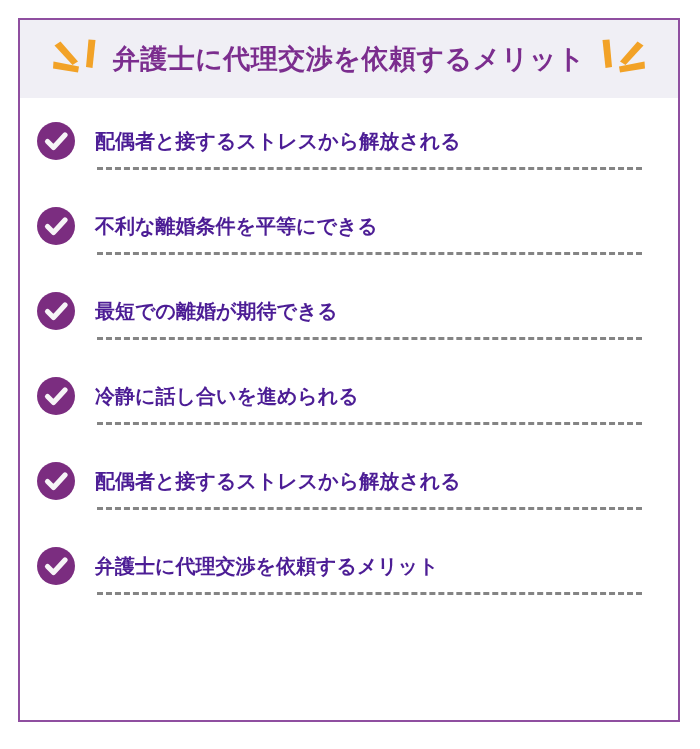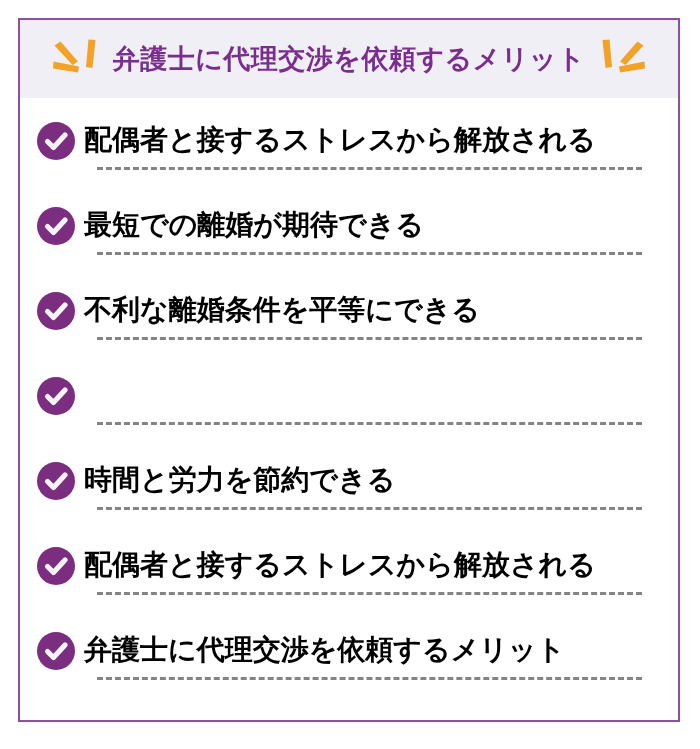--- a/index.html
+++ b/index.html
@@ -70,23 +70,23 @@
   }
 
   .check-icon {
     flex: 0 0 auto;
     width: 38px;
     height: 38px;
     display: block;
   }
 
   .item-text {
-    margin-left: 9px;
-    color: #000000;
-    font-size: 28px;
+    margin-left: 20px;
+    color: #4c1d95;
+    font-size: 20px;
     font-weight: bold;
     line-height: 1.1;
     white-space: nowrap;
   }
 
   .dash-rule {
     position: absolute;
     left: 77px;
     right: 36px;
     bottom: 13px;
@@ -126,49 +126,42 @@
       </svg>
       <span class="item-text">配偶者と接するストレスから解放される</span>
       <span class="dash-rule"></span>
     </li>
 
     <li class="list-item">
       <svg class="check-icon" viewBox="0 0 38 38" aria-hidden="true">
         <circle cx="19" cy="19" r="19" fill="#7b2d80"></circle>
         <path d="M10.5 19.5 L16.5 25.5 L28 13" fill="none" stroke="#f7f4f7" stroke-width="5.2" stroke-linecap="round" stroke-linejoin="round"></path>
       </svg>
+      <span class="item-text">不利な離婚条件を平等にできる</span>
+      <span class="dash-rule"></span>
+    </li>
+
+    <li class="list-item">
+      <svg class="check-icon" viewBox="0 0 38 38" aria-hidden="true">
+        <circle cx="19" cy="19" r="19" fill="#7b2d80"></circle>
+        <path d="M10.5 19.5 L16.5 25.5 L28 13" fill="none" stroke="#f7f4f7" stroke-width="5.2" stroke-linecap="round" stroke-linejoin="round"></path>
+      </svg>
       <span class="item-text">最短での離婚が期待できる</span>
       <span class="dash-rule"></span>
     </li>
 
     <li class="list-item">
       <svg class="check-icon" viewBox="0 0 38 38" aria-hidden="true">
         <circle cx="19" cy="19" r="19" fill="#7b2d80"></circle>
         <path d="M10.5 19.5 L16.5 25.5 L28 13" fill="none" stroke="#f7f4f7" stroke-width="5.2" stroke-linecap="round" stroke-linejoin="round"></path>
       </svg>
-      <span class="item-text">不利な離婚条件を平等にできる</span>
+      <span class="item-text">冷静に話し合いを進められる</span>
       <span class="dash-rule"></span>
     </li>
 
-    <li class="list-item">
-      <svg class="check-icon" viewBox="0 0 38 38" aria-hidden="true">
-        <circle cx="19" cy="19" r="19" fill="#7b2d80"></circle>
-        <path d="M10.5 19.5 L16.5 25.5 L28 13" fill="none" stroke="#f7f4f7" stroke-width="5.2" stroke-linecap="round" stroke-linejoin="round"></path>
-      </svg>
-      <span class="dash-rule"></span>
-    </li>
-
-    <li class="list-item">
-      <svg class="check-icon" viewBox="0 0 38 38" aria-hidden="true">
-        <circle cx="19" cy="19" r="19" fill="#7b2d80"></circle>
-        <path d="M10.5 19.5 L16.5 25.5 L28 13" fill="none" stroke="#f7f4f7" stroke-width="5.2" stroke-linecap="round" stroke-linejoin="round"></path>
-      </svg>
-      <span class="item-text">時間と労力を節約できる</span>
-      <span class="dash-rule"></span>
-    </li>
 
     <li class="list-item">
       <svg class="check-icon" viewBox="0 0 38 38" aria-hidden="true">
         <circle cx="19" cy="19" r="19" fill="#7b2d80"></circle>
         <path d="M10.5 19.5 L16.5 25.5 L28 13" fill="none" stroke="#f7f4f7" stroke-width="5.2" stroke-linecap="round" stroke-linejoin="round"></path>
       </svg>
       <span class="item-text">配偶者と接するストレスから解放される</span>
       <span class="dash-rule"></span>
     </li>
 

